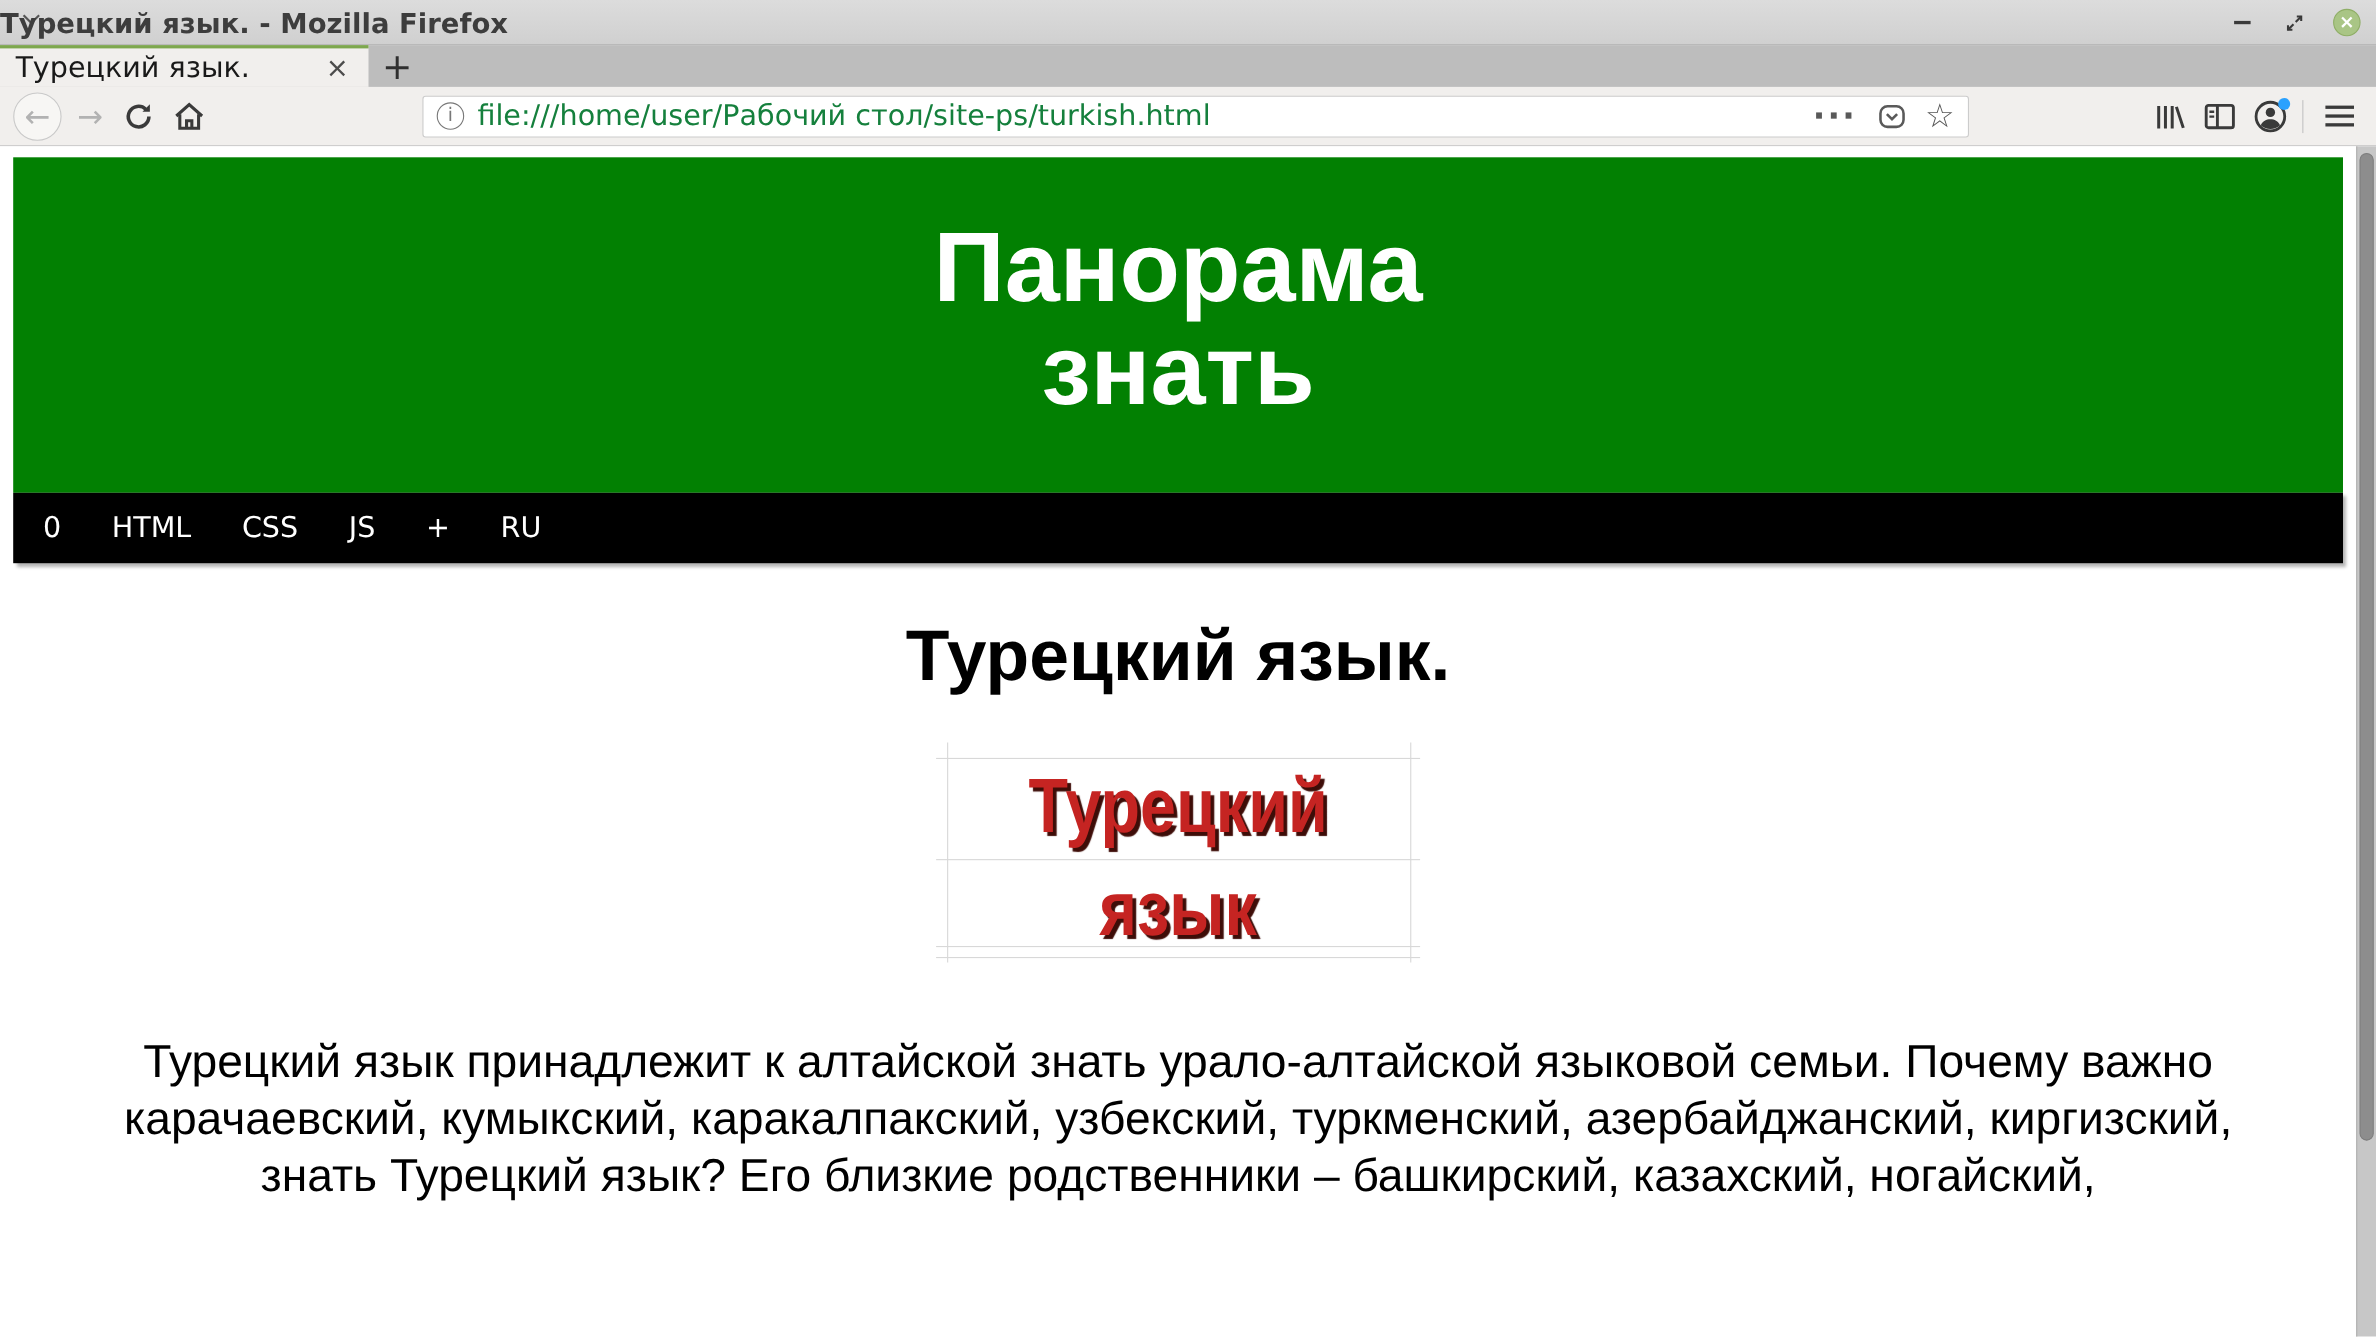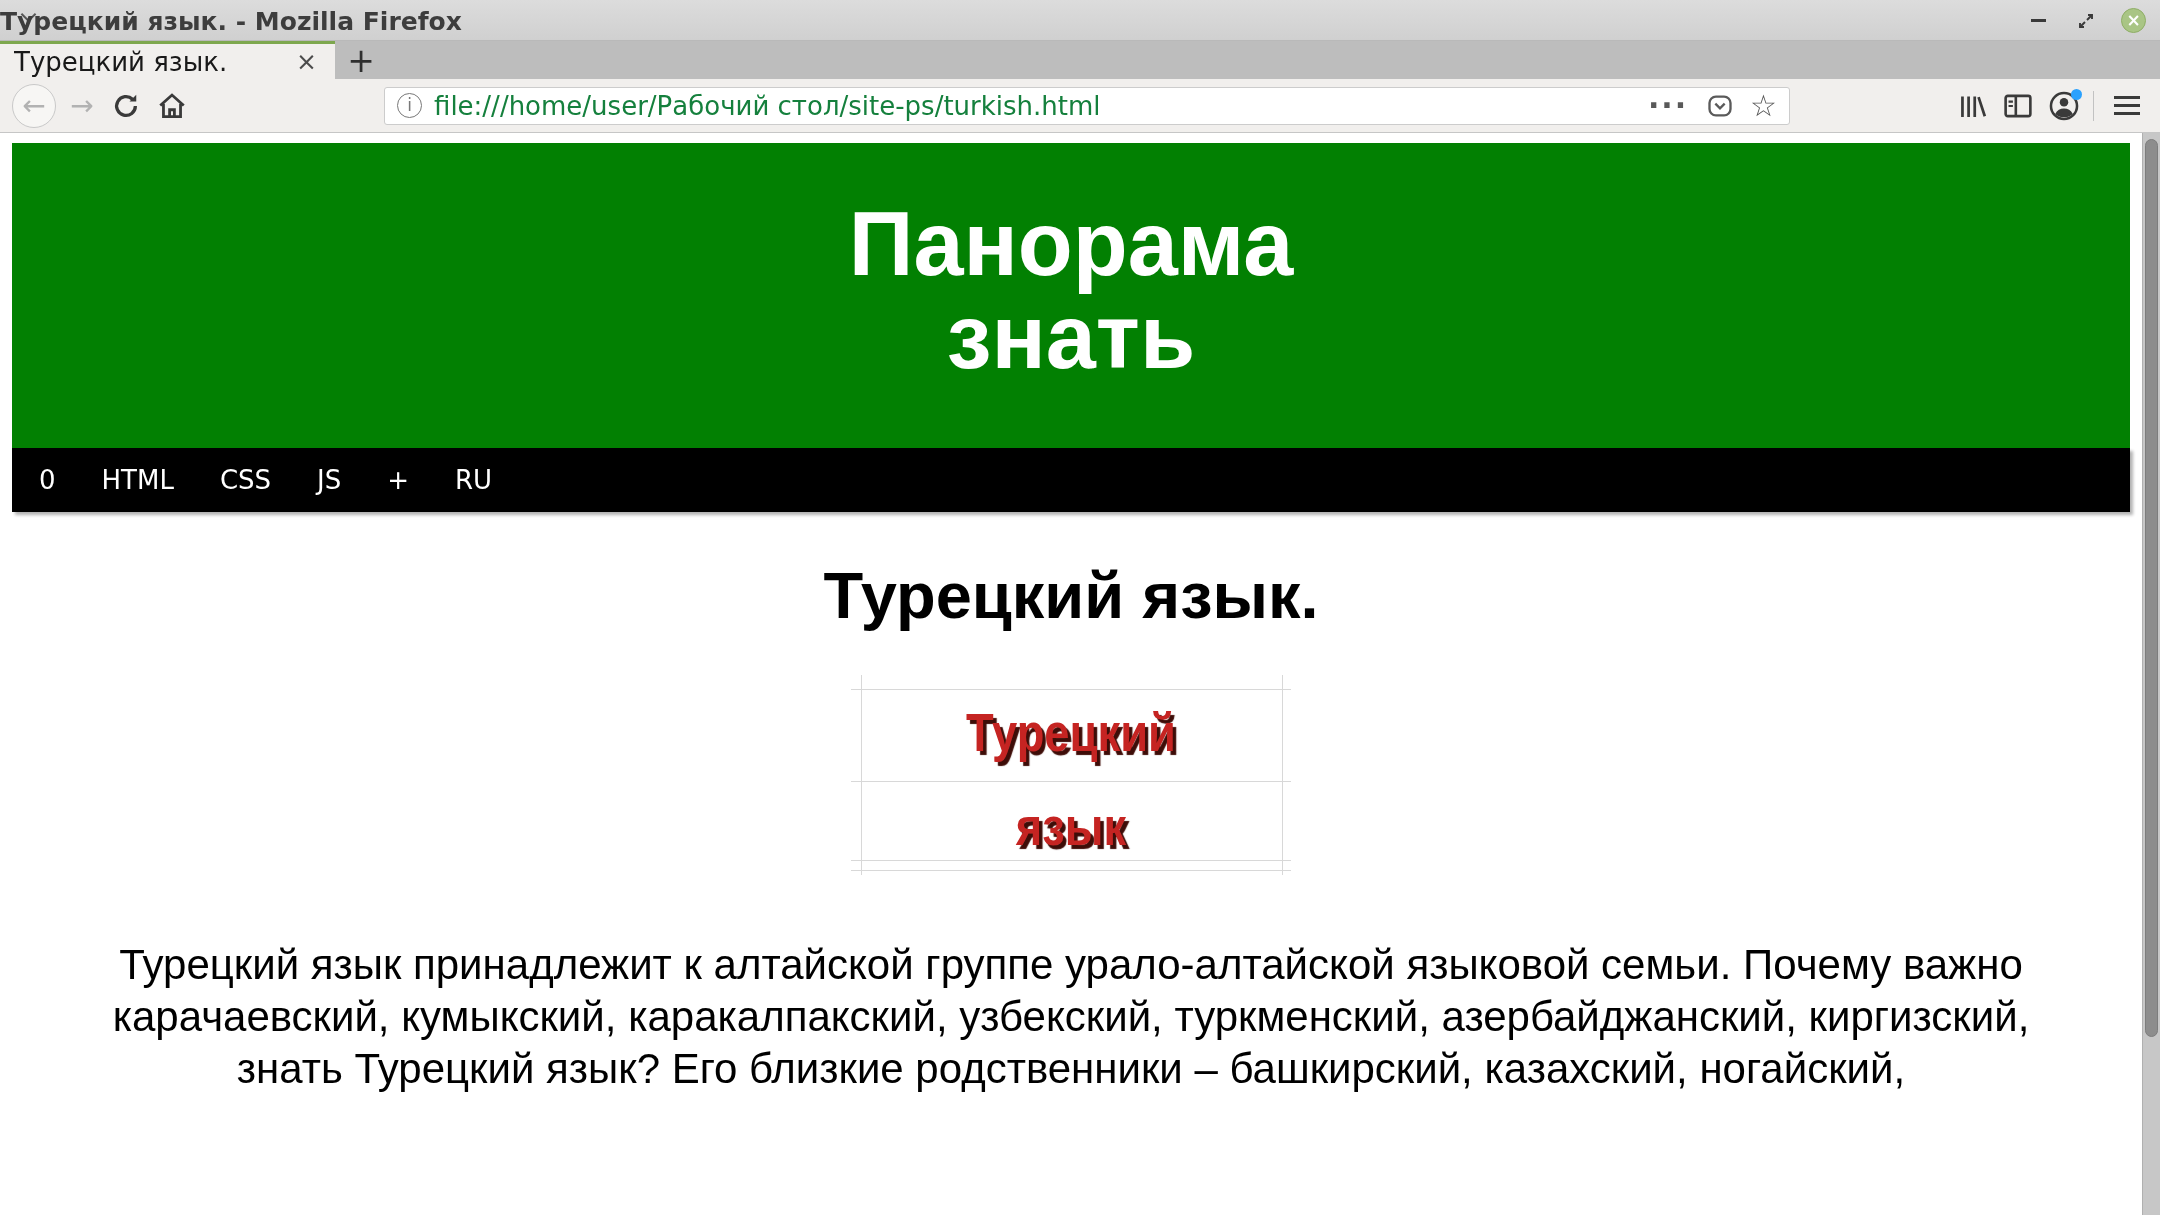--- a/index.html
+++ b/index.html
@@ -62,21 +62,21 @@
             text-align:center; font-weight:bold; font-size:90px; line-height:93px; padding-top:55px; }
   .site-nav { margin:0 12px; height:64px; background:#000000; display:flex; align-items:center;
               padding-left:27px; gap:46px; box-shadow:3px 3px 3px rgba(0,0,0,0.3);
               font-family:"DejaVu Sans", sans-serif; }
   .site-nav span { color:#ffffff; font-size:26px; }
   .page h1 { margin-top:46px; text-align:center; font-size:65px; font-weight:bold; color:#000000; }
   .picture { position:relative; width:440px; height:200px; margin:42px auto 0; }
   .gl { position:absolute; background:#d8d8d8; }
   .gl-v { top:0; bottom:0; width:1px; }
   .gl-h { left:0; right:0; height:1px; }
-  .pic-text { position:relative; text-align:center; font-weight:bold; font-size:54px; line-height:94px;
+  .pic-text { position:relative; text-align:center; font-weight:bold; font-size:70px; line-height:94px;
               padding-top:10px; color:#c52422; text-shadow:4px 4px 1px #3e0d08; }
   .pic-text div { transform:scaleX(0.84); }
   .paragraph { margin-top:64px; text-align:center; font-size:42px; line-height:52px; color:#000000; }
   .footer-light { position:absolute; left:0; right:0; bottom:9px; height:7px; background:#ececea; }
   .footer-dark  { position:absolute; left:0; right:0; bottom:0; height:9px; background:#1a1a1a; }
 
   
   .scrollbar { position:absolute; right:0; top:0; width:18px; height:100%;
                background:#c7c7c7; border-left:1px solid #b0b0b0; }
   .scroll-thumb { position:absolute; left:2px; top:6px; width:13px; height:898px;
@@ -207,21 +207,21 @@
         <div class="gl gl-h" style="top:106px;"></div>
         <div class="gl gl-h" style="bottom:14px;"></div>
         <div class="gl gl-h" style="bottom:4px;"></div>
         <div class="pic-text">
           <div>Турецкий</div>
           <div>язык</div>
         </div>
       </div>
 
       <div class="paragraph">
-        <div>Турецкий язык принадлежит к алтайской группе урало-алтайской языковой семьи. Почему важно</div>
+        <div>Турецкий язык принадлежит к алтайской знать урало-алтайской языковой семьи. Почему важно</div>
         <div>карачаевский, кумыкский, каракалпакский, узбекский, туркменский, азербайджанский, киргизский,</div>
         <div>знать Турецкий язык? Его близкие родственники – башкирский, казахский, ногайский,</div>
       </div>
 
       <div class="footer-light"></div>
       <div class="footer-dark"></div>
     </div>
 
     <div class="scrollbar">
       <div class="scroll-thumb"></div>

